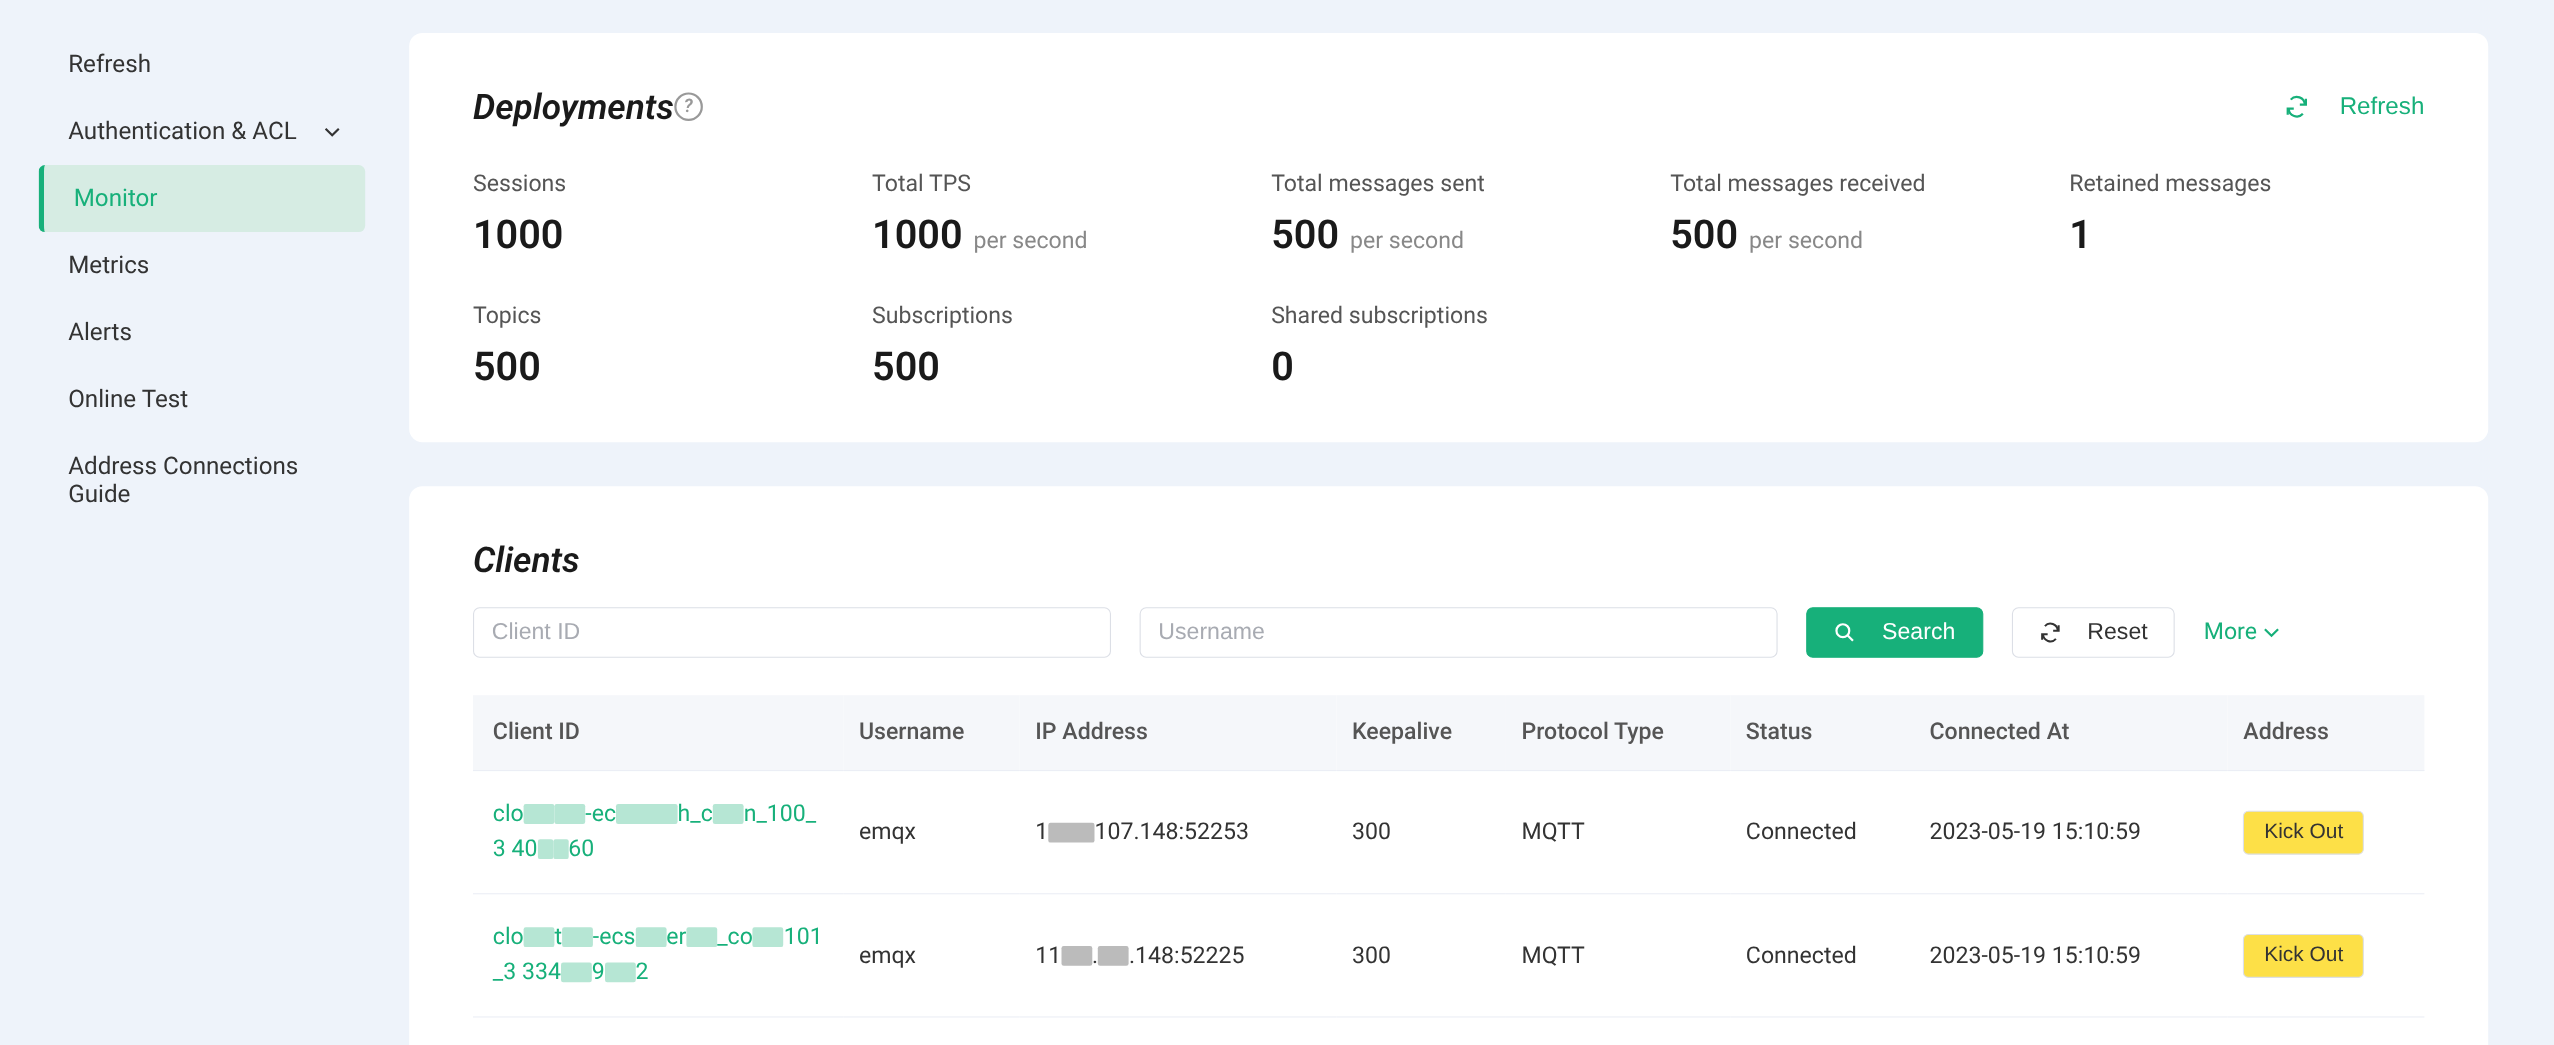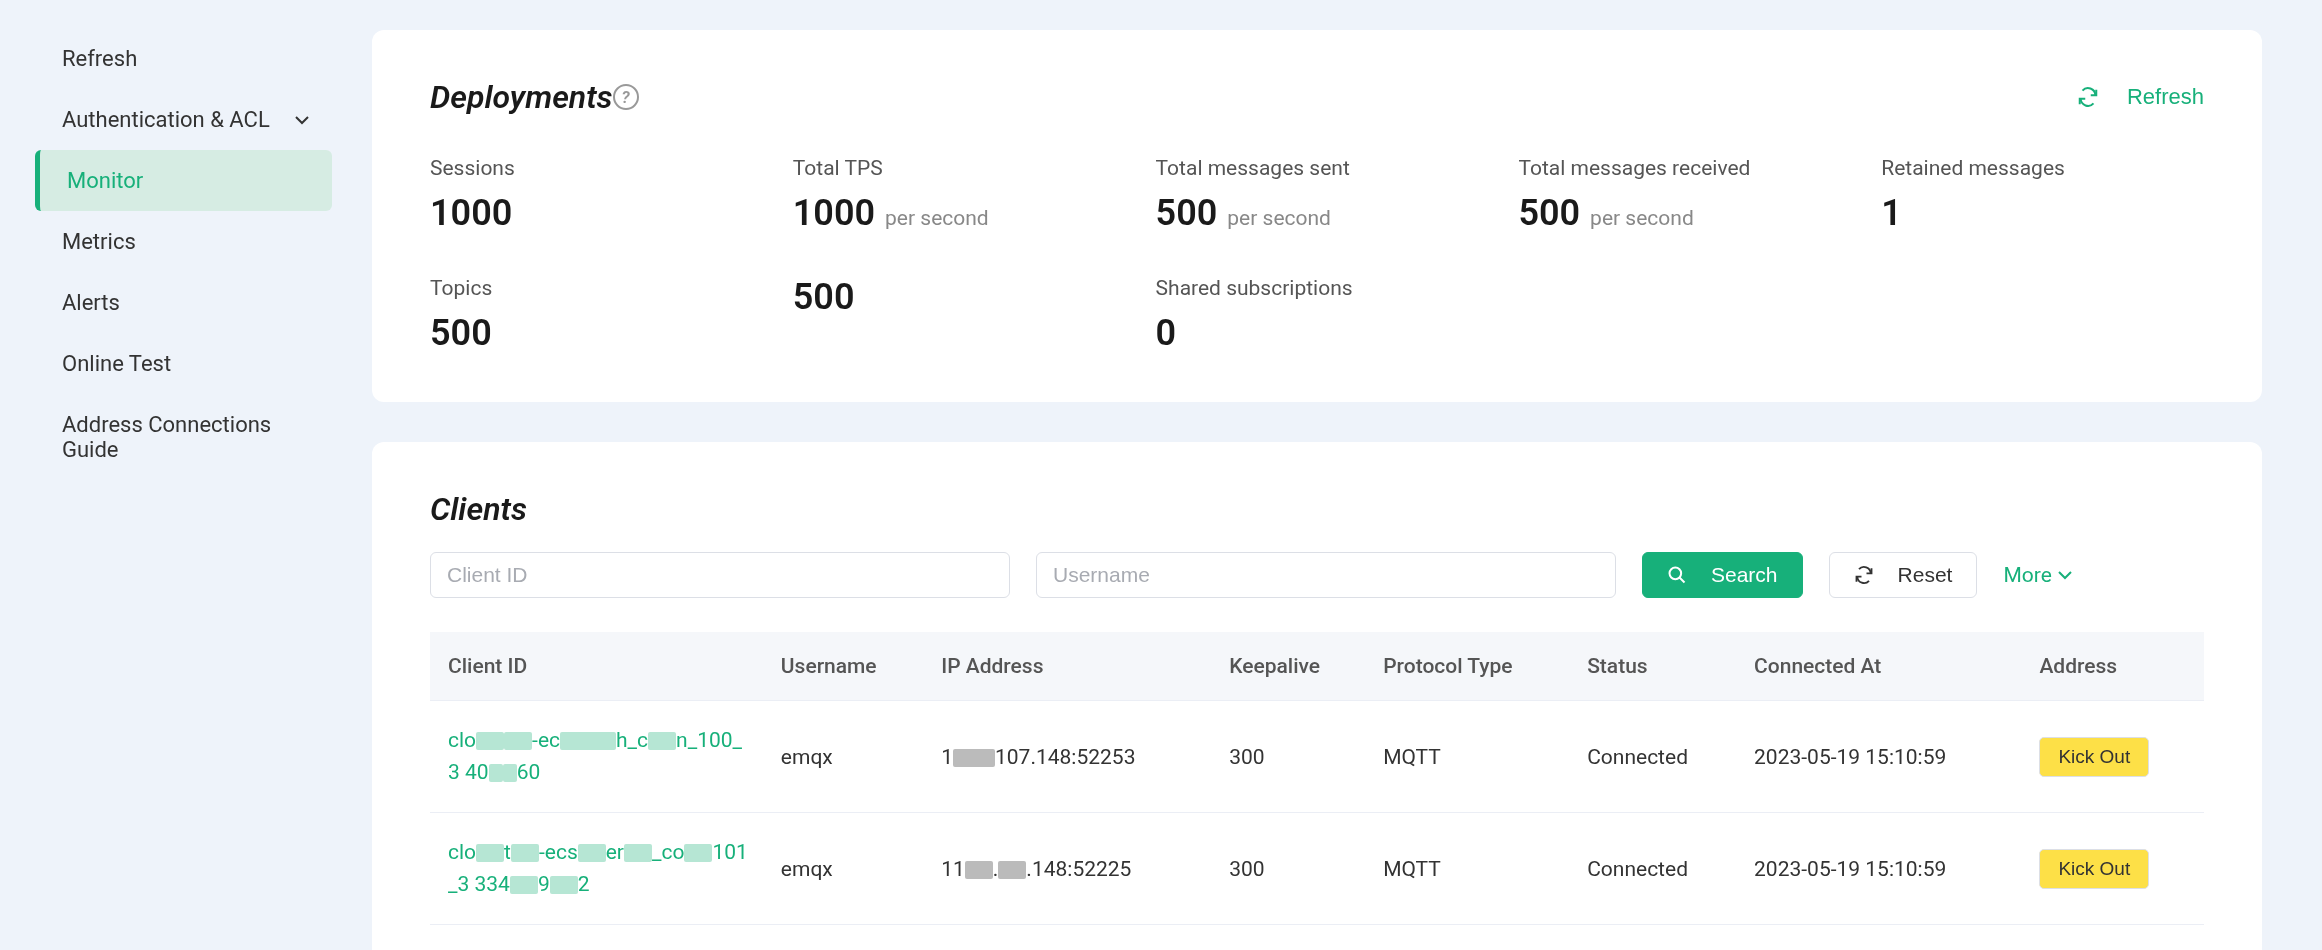--- a/index.html
+++ b/index.html
@@ -232,20 +232,21 @@
           </div>
           <div>
             <div class="stat-label">Retained messages</div>
             <div><span class="stat-value">1</span></div>
           </div>
           <div>
             <div class="stat-label">Topics</div>
             <div><span class="stat-value">500</span></div>
           </div>
           <div>
+            <div class="stat-label">Subscriptions</div>
             <div><span class="stat-value">500</span></div>
           </div>
           <div>
             <div class="stat-label">Shared subscriptions</div>
             <div><span class="stat-value">0</span></div>
           </div>
         </div>
     </section>
 
     <section class="card">

